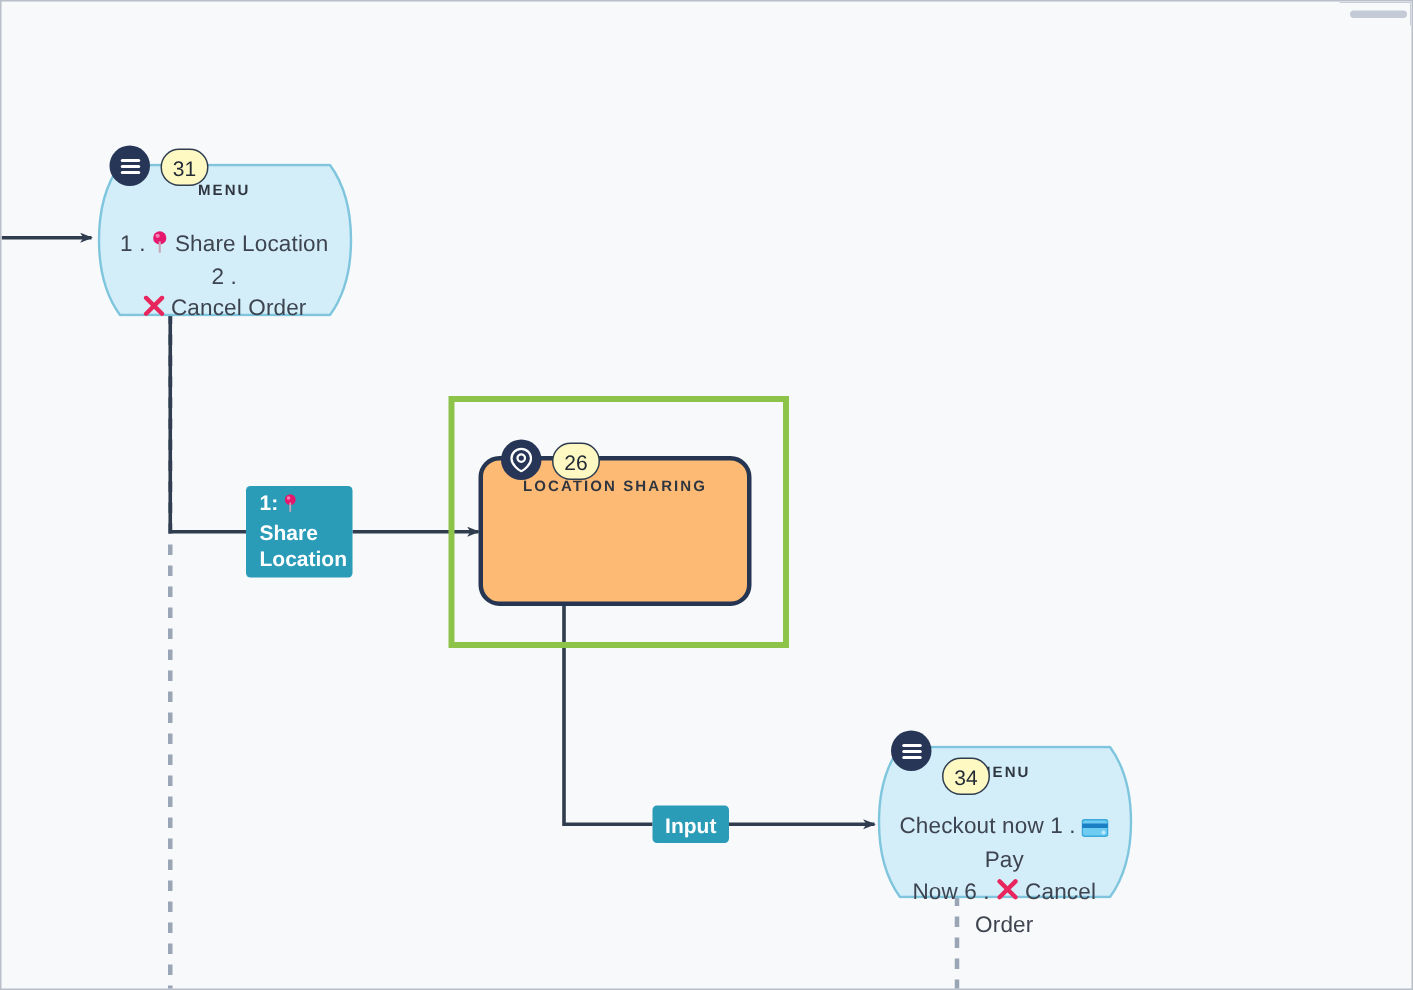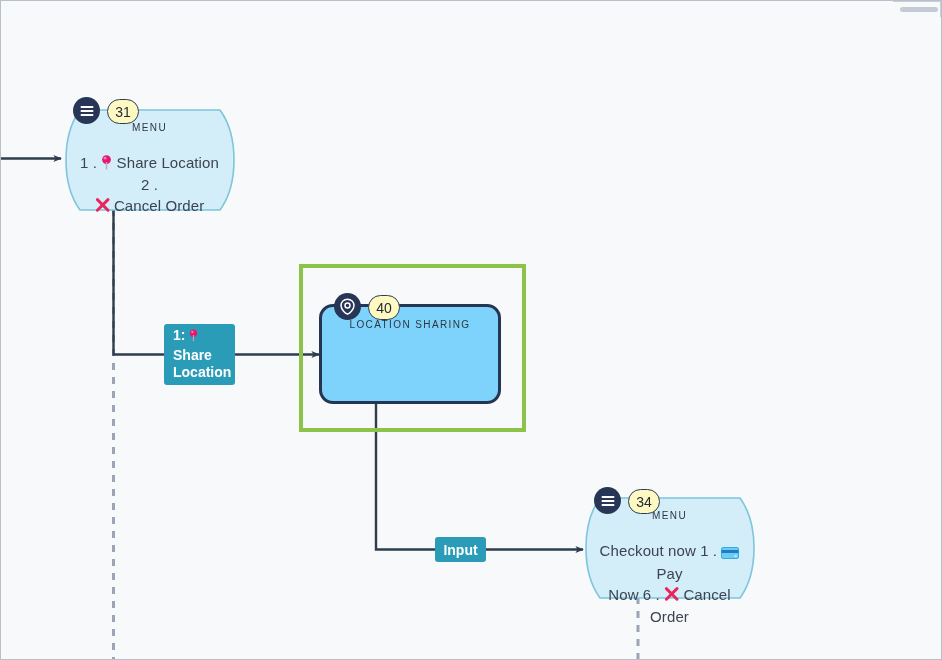--- a/index.html
+++ b/index.html
@@ -81,21 +81,21 @@
     position: absolute;
     left: 0; top: 0;
     width: 175px;
     height: 102px;
     padding: 14px 14px 8px 14px;
     box-sizing: border-box;
     text-align: center;
   }
   .kind-label {
     font-size: 10px;
-    font-weight: normal;
+    font-weight: bold;
     letter-spacing: 1.4px;
     color: #2f3640;
     margin: 0 0 7px 0;
     line-height: 1;
     text-align: center;
   }
   .menu-body {
     font-size: 15px;
     color: #3d4450;
     line-height: 1.35;
@@ -130,21 +130,21 @@
     z-index: 5;
     box-sizing: border-box;
     padding: 0 6px;
   }
 
   
   .loc-node {
     position: absolute;
     width: 182px;
     height: 100px;
-    background: #7dd3fc;
+    background: #fdba74;
     border: 3px solid #263551;
     border-radius: 14px;
     box-sizing: border-box;
     text-align: center;
     padding: 13px 10px 0 10px;
   }
   .loc-body {
     font-size: 15.5px;
     color: #575f6e;
     line-height: 1.3;
@@ -266,21 +266,21 @@
   <div class="loc-node" style="left:318px; top:303px;">
     <div class="kind-label">LOCATION SHARING</div>
   </div>
   <div class="icon-badge" style="left:333px; top:292px;">
     <svg width="15" height="17" viewBox="0 0 15 17" xmlns="http://www.w3.org/2000/svg">
       <path d="M7.5,1.2 C11.1,1.2 14,4.1 14,7.6 C14,11.8 9.3,15.3 7.5,16.2
                C5.7,15.3 1,11.8 1,7.6 C1,4.1 3.9,1.2 7.5,1.2 Z" fill="none" stroke="#ffffff" stroke-width="1.5"></path>
       <circle cx="7.5" cy="7.4" r="2.5" fill="none" stroke="#ffffff" stroke-width="1.5"></circle>
     </svg>
   </div>
-  <div class="num-badge" style="left:367px; top:294px;">40</div>
+  <div class="num-badge" style="left:367px; top:294px;">26</div>
 
   <div class="node menu-node" style="left:581px; top:496px;">
     <svg class="bubble" viewBox="0 0 175 102" xmlns="http://www.w3.org/2000/svg">
       <path d="M18,1 H158 C166,12 172,28 172,51 C172,74 166,90 158,101
                H18 C10,90 4,74 4,51 C4,28 10,12 18,1 Z" fill="#d3eef8" stroke="#7ec5dd" stroke-width="1.6" stroke-linejoin="round"></path>
     </svg>
     <div class="content">
       <div class="kind-label">MENU</div>
       <div class="menu-body">
         <span>Checkout now 1 . </span>
@@ -303,21 +303,21 @@
       </div>
     </div>
   </div>
   <div class="icon-badge" style="left:593px; top:486px;">
     <svg width="16" height="12" viewBox="0 0 16 12" xmlns="http://www.w3.org/2000/svg">
       <rect x="1.5" y="1" width="13" height="2" rx="1" fill="#ffffff"></rect>
       <rect x="1.5" y="5" width="13" height="2" rx="1" fill="#ffffff"></rect>
       <rect x="1.5" y="9" width="13" height="2" rx="1" fill="#ffffff"></rect>
     </svg>
   </div>
-  <div class="num-badge" style="left:627px; top:488px;">34</div>
+  <div class="num-badge" style="left:627px; top:504px;">34</div>
 
   <div class="edge-label block" style="left:163px; top:323px; width:71px; height:61px;">
     <div>
       <span>1:</span>
       <span class="pin-emoji">
         <svg width="9" height="13" viewBox="0 0 11 15" xmlns="http://www.w3.org/2000/svg">
           <circle cx="5.5" cy="4.6" r="4.4" fill="#e6186e"></circle>
           <circle cx="4.1" cy="3.2" r="1.4" fill="#f77fb0"></circle>
           <rect x="4.8" y="7" width="1.4" height="7.5" fill="#c9a7b8"></rect>
         </svg>

